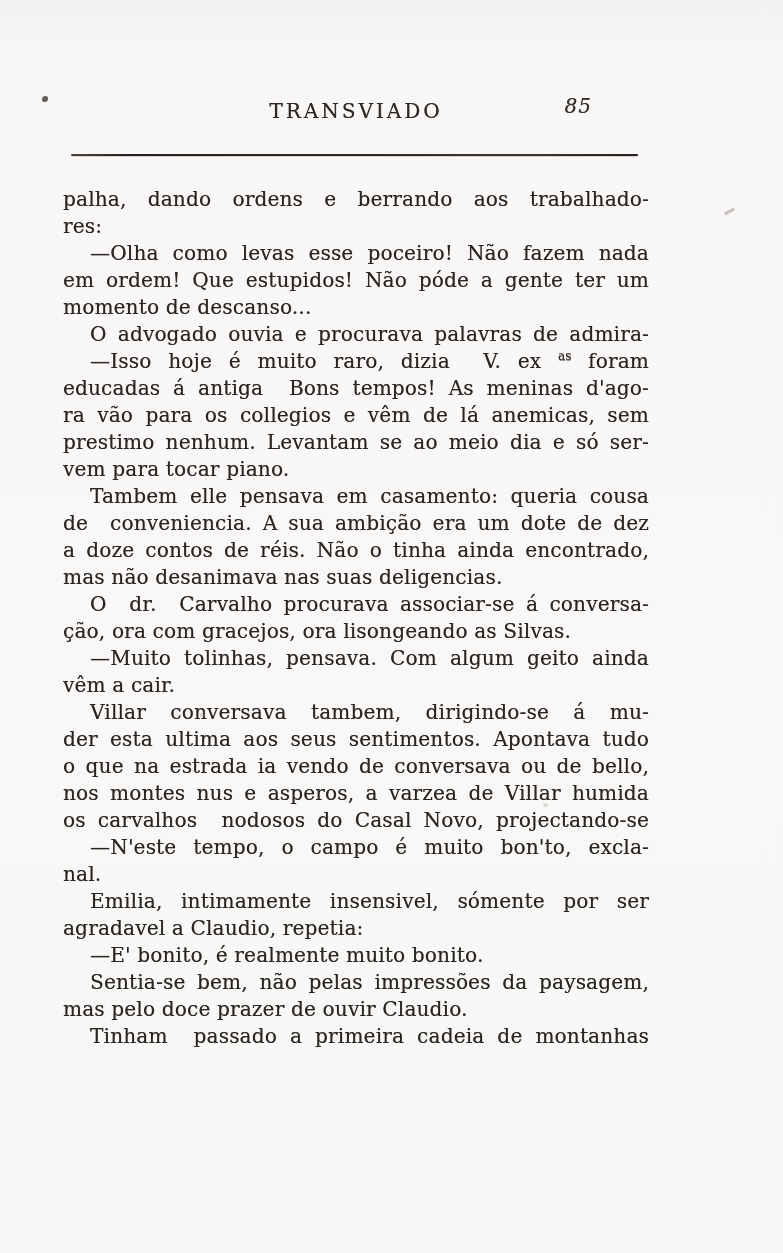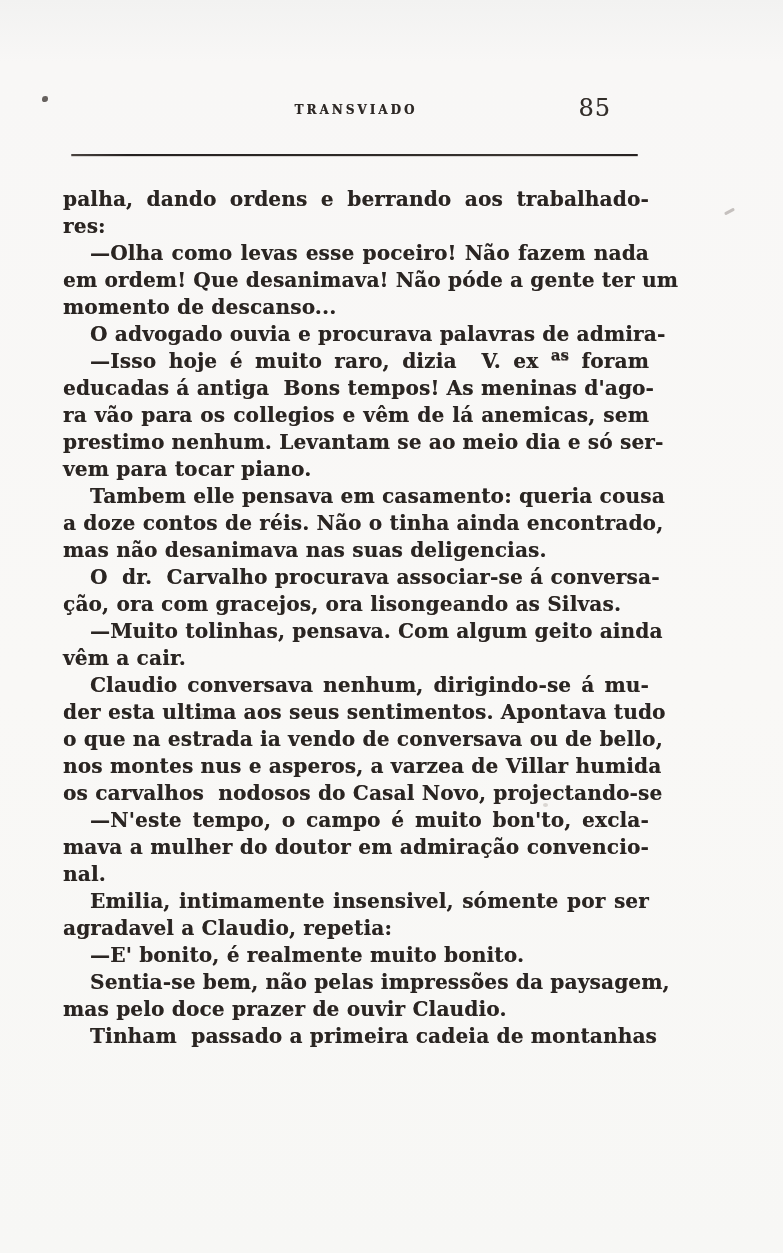--- a/index.html
+++ b/index.html
@@ -13,34 +13,35 @@
     color: var(--ink, #2a2522);
   }
   .header {
     position: absolute;
     left: 63px;
     top: 99px;
     width: 586px;
     text-align: center;
   }
   .running-title {
-    font-weight: bold;
-    font-size: 12px;
+    font-weight: normal;
+    font-size: 20px;
     letter-spacing: 3px;
     color: #2d2825;
     text-shadow: 0.3px 0.3px 0.5px rgba(40,30,25,.6);
   }
   .page-number {
     position: absolute;
-    right: 38px;
+    right: 57px;
     top: -5px;
-    font-size: 24px;
+    font-size: 20px;
     letter-spacing: 1px;
     color: #332e2a;
     text-shadow: 0.3px 0.3px 0.5px rgba(40,30,25,.45);
+    font-style: italic;
   }
   .rule {
     position: absolute;
     left: 71px;
     top: 154px;
     width: 567px;
     height: 2px;
     border-radius: 1px;
     background: linear-gradient(90deg, #4a4440 0%, #252120 10%, #2e2a27 55%, #3a3531 80%, #252120 100%);
     box-shadow: 0 1px 0 rgba(60,50,45,.18);
@@ -53,66 +54,65 @@
     font-size: 20px;
   }
   .line {
     height: 27px;
     line-height: 27px;
     text-align: justify;
     text-align-last: justify;
     text-shadow: 0.25px 0.25px 0.45px rgba(40,30,25,.55);
     letter-spacing: 0.2px;
     white-space: nowrap;
-    font-weight: bold;
   }
   .line.no-just { text-align: right; text-align-last: left; }
   .line.indent { text-indent: 27px; }
-  .line sup { font-size: 15px; line-height: 0; letter-spacing: 0; }
+  .line sup { font-size: 12px; line-height: 0; letter-spacing: 0; }
   .speck { position: absolute; border-radius: 50%; }
   .speck-1 { left: 42px; top: 96px; width: 6px; height: 6px; background: #4c4743; opacity: .85; border-radius: 60% 40% 55% 45%; }
   .speck-2 { left: 724px; top: 210px; width: 11px; height: 3px; background: #9a9490; opacity: .55; transform: rotate(-28deg); border-radius: 2px; }
   .speck-3 { left: 200px; top: 713px; width: 4px; height: 4px; background: #b4afaa; opacity: .6; }
   .speck-4 { left: 543px; top: 803px; width: 5px; height: 4px; background: #c4bfba; opacity: .6; }
 </style>
 </head>
 <body>
 
 <div class="page">
   <div class="header">
     <span class="running-title">TRANSVIADO</span>
     <span class="page-number">85</span>
   </div>
   <div class="rule"></div>
   <div class="body-block">
       <div class="line">palha, dando ordens e berrando aos trabalhado-</div>
       <div class="line no-just">res:</div>
       <div class="line indent">—Olha como levas esse poceiro! Não fazem nada</div>
-      <div class="line">em ordem! Que desanimava! Não póde a gente ter um</div>
+      <div class="line">em ordem! Que estupidos! Não póde a gente ter um</div>
       <div class="line no-just">momento de descanso...</div>
       <div class="line indent">O advogado ouvia e procurava palavras de admira-</div>
       <div class="line indent"><span>—Isso hoje é muito raro, dizia &nbsp;V. ex </span><sup>as</sup><span> foram</span></div>
       <div class="line">educadas á antiga &nbsp;Bons tempos! As meninas d'ago-</div>
       <div class="line">ra vão para os collegios e vêm de lá anemicas, sem</div>
       <div class="line">prestimo nenhum. Levantam se ao meio dia e só ser-</div>
       <div class="line no-just">vem para tocar piano.</div>
       <div class="line indent">Tambem elle pensava em casamento: queria cousa</div>
+      <div class="line">de &nbsp;conveniencia. A sua ambição era um dote de dez</div>
       <div class="line">a doze contos de réis. Não o tinha ainda encontrado,</div>
       <div class="line no-just">mas não desanimava nas suas deligencias.</div>
       <div class="line indent">O &nbsp;dr. &nbsp;Carvalho procurava associar-se á conversa-</div>
       <div class="line no-just">ção, ora com gracejos, ora lisongeando as Silvas.</div>
       <div class="line indent">—Muito tolinhas, pensava. Com algum geito ainda</div>
       <div class="line no-just">vêm a cair.</div>
-      <div class="line indent">Claudio conversava nenhum, dirigindo-se á mu-</div>
+      <div class="line indent">Villar conversava tambem, dirigindo-se á mu-</div>
       <div class="line">der esta ultima aos seus sentimentos. Apontava tudo</div>
       <div class="line">o que na estrada ia vendo de conversava ou de bello,</div>
       <div class="line">nos montes nus e asperos, a varzea de Villar humida</div>
       <div class="line">os carvalhos &nbsp;nodosos do Casal Novo, projectando-se</div>
       <div class="line indent">—N'este tempo, o campo é muito bon'to, excla-</div>
-      <div class="line">mava a mulher do doutor em admiração convencio-</div>
       <div class="line no-just">nal.</div>
       <div class="line indent">Emilia, intimamente insensivel, sómente por ser</div>
       <div class="line no-just">agradavel a Claudio, repetia:</div>
       <div class="line indent no-just">—E' bonito, é realmente muito bonito.</div>
       <div class="line indent">Sentia-se bem, não pelas impressões da paysagem,</div>
       <div class="line no-just">mas pelo doce prazer de ouvir Claudio.</div>
       <div class="line indent">Tinham &nbsp;passado a primeira cadeia de montanhas</div>
     </div>
   <div class="speck speck-1"></div>
   <div class="speck speck-2"></div>

